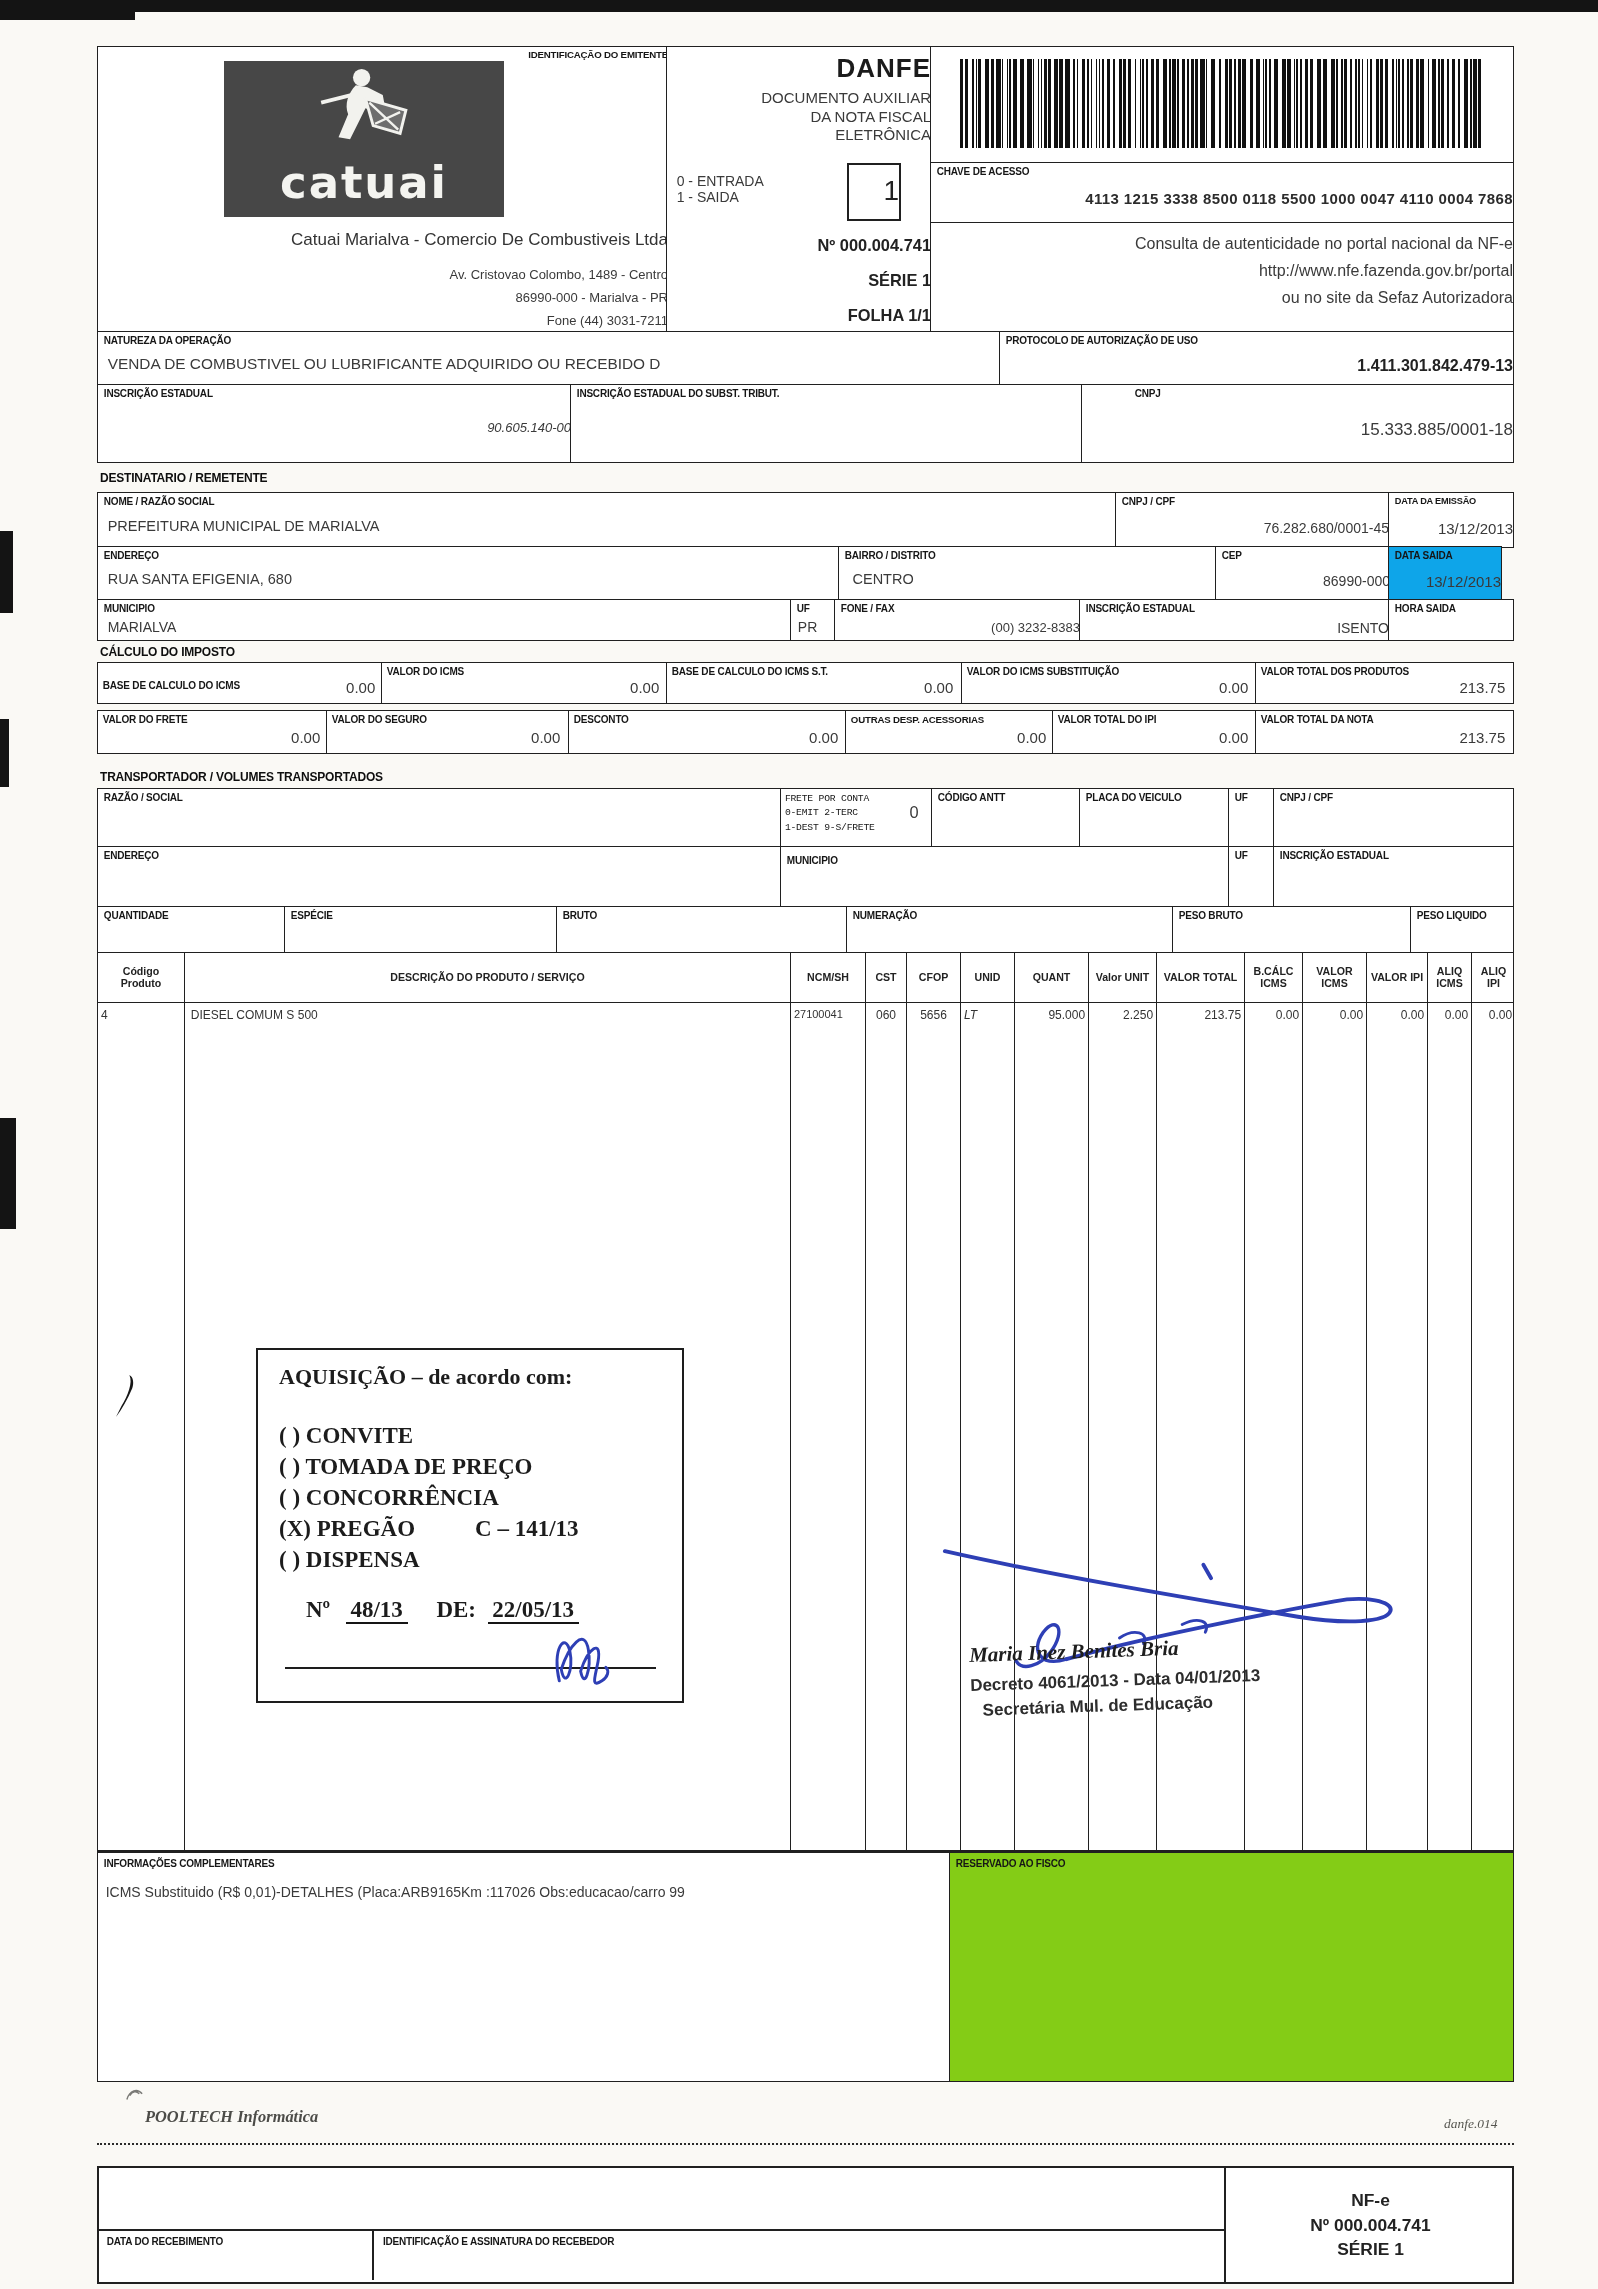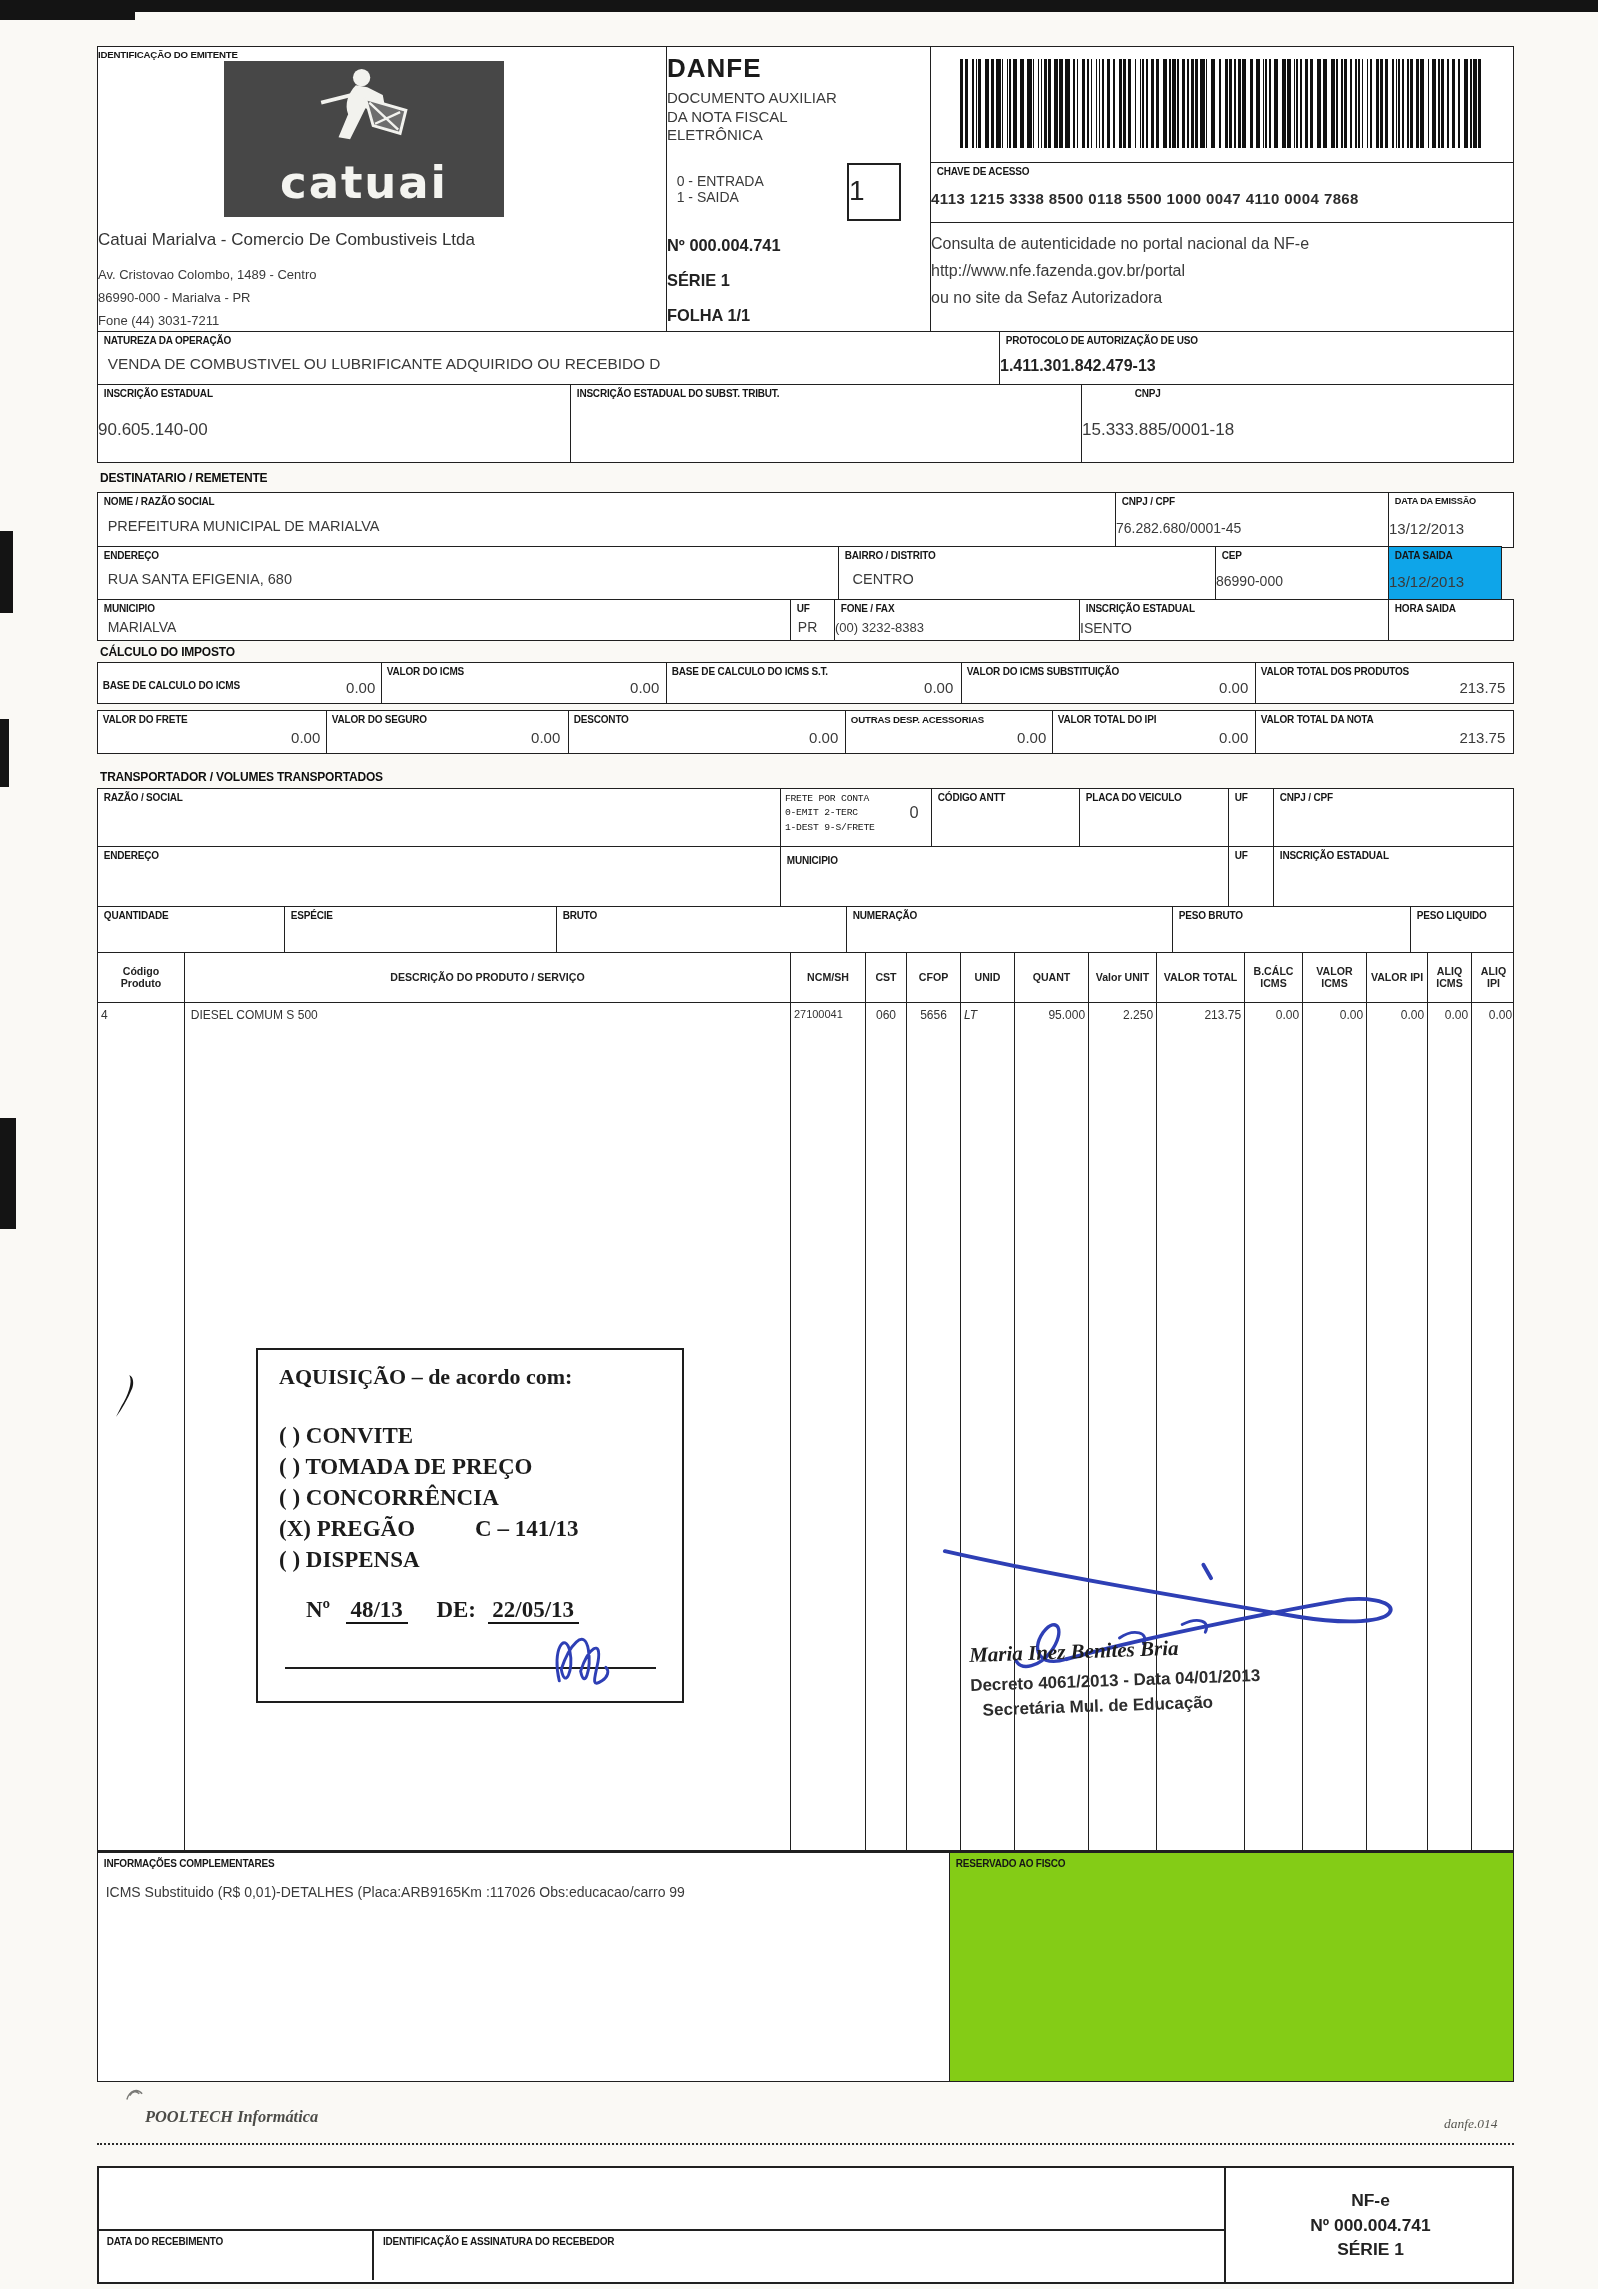--- a/index.html
+++ b/index.html
@@ -2,21 +2,21 @@
 <html><head>
 <meta charset="utf-8">
 <style>
   * { box-sizing: border-box; margin: 0; padding: 0; }
   body { background: #d8d6d0; font-family: "Liberation Sans", sans-serif; }
   .page { position: relative; width: 1599px; height: 2289px; background: #faf9f5; overflow: hidden; color: #2b2b2b; }
   .box { position: absolute; border: 1.9px solid #202020; }
   .lbl { position: absolute; font-size: 10px; font-weight: bold; letter-spacing: -0.2px; color: #161616; white-space: nowrap; }
   .val { position: absolute; font-size: 14.5px; color: #3a3a3a; white-space: nowrap; }
   .sec { position: absolute; font-size: 12px; font-weight: bold; color: #0e0e0e; letter-spacing: -0.2px; }
-  .ctr { text-align: left; left: 0; right: 0; }
+  .ctr { text-align: right; left: 0; right: 0; }
   .serif { font-family: "Liberation Serif", serif; }
   .mono { font-family: "Liberation Mono", monospace; }
   .artifact { position: absolute; background: #141414; }
   .hdrflex { position: absolute; display: flex; overflow: hidden; }
   .hcell { flex: 0 0 auto; border-right: 1.9px solid #202020; display: flex; align-items: center; justify-content: center;
            text-align: center; font-size: 10.6px; font-weight: bold; line-height: 1.1; color: #222; padding: 1px 3.9px; }
   .bcell { flex: 0 0 auto; border-right: 1.9px solid #202020; font-size: 12px; color: #333; padding: 4.8px 2.9px 0 2.9px; }
   .hcell:last-child, .bcell:last-child { border-right: none; }
   .ta-l { text-align: left; } .ta-r { text-align: right; } .ta-c { text-align: center; }
   .u { border-bottom: 2.4px solid #151515; padding: 0 4.8px; }
@@ -189,21 +189,21 @@
     <div class="lbl" style="left:5.8px;top:2.9px;">NATUREZA DA OPERAÇÃO</div>
     <div class="val" style="left:9.7px;top:23px;font-size:15.4px;">VENDA DE COMBUSTIVEL OU LUBRIFICANTE ADQUIRIDO OU RECEBIDO D</div>
   </div>
   <div class="box" style="left:999px;top:331px;width:515px;height:55px;background:#fff;">
     <div class="lbl" style="left:5.8px;top:2.9px;">PROTOCOLO DE AUTORIZAÇÃO DE USO</div>
     <div class="val ctr" style="top:25px;font-size:16px;font-weight:bold;color:#222;">1.411.301.842.479-13</div>
   </div>
 
   <div class="box" style="left:97px;top:384px;width:475px;height:79px;background:#fff;">
     <div class="lbl" style="left:5.8px;top:2.9px;">INSCRIÇÃO ESTADUAL</div>
-    <div class="val ctr" style="top:35px;font-size:17px;">90.605.140-00</div>
+    <div class="val ctr" style="top:35px;font-size:13px;font-style:italic;">90.605.140-00</div>
   </div>
   <div class="box" style="left:570px;top:384px;width:514px;height:79px;background:#fff;">
     <div class="lbl" style="left:5.8px;top:2.9px;">INSCRIÇÃO ESTADUAL DO SUBST. TRIBUT.</div>
     <div class="val" style="left:9.7px;top:35px;"></div>
   </div>
   <div class="box" style="left:1081px;top:384px;width:433px;height:79px;background:#fff;">
     <div class="lbl" style="left:5.8px;top:2.9px;margin-left:47px;">CNPJ</div>
     <div class="val ctr" style="top:35px;font-size:17px;">15.333.885/0001-18</div>
   </div>
 

